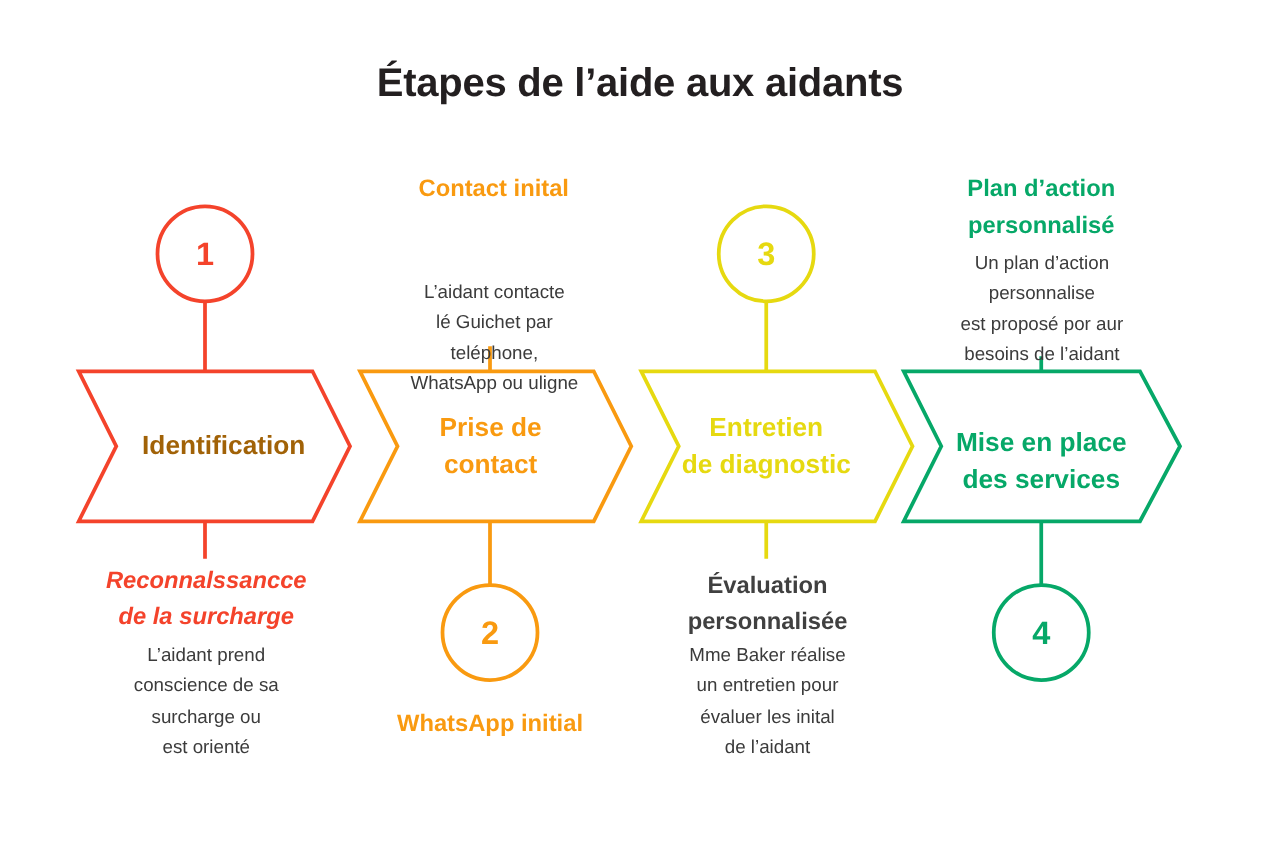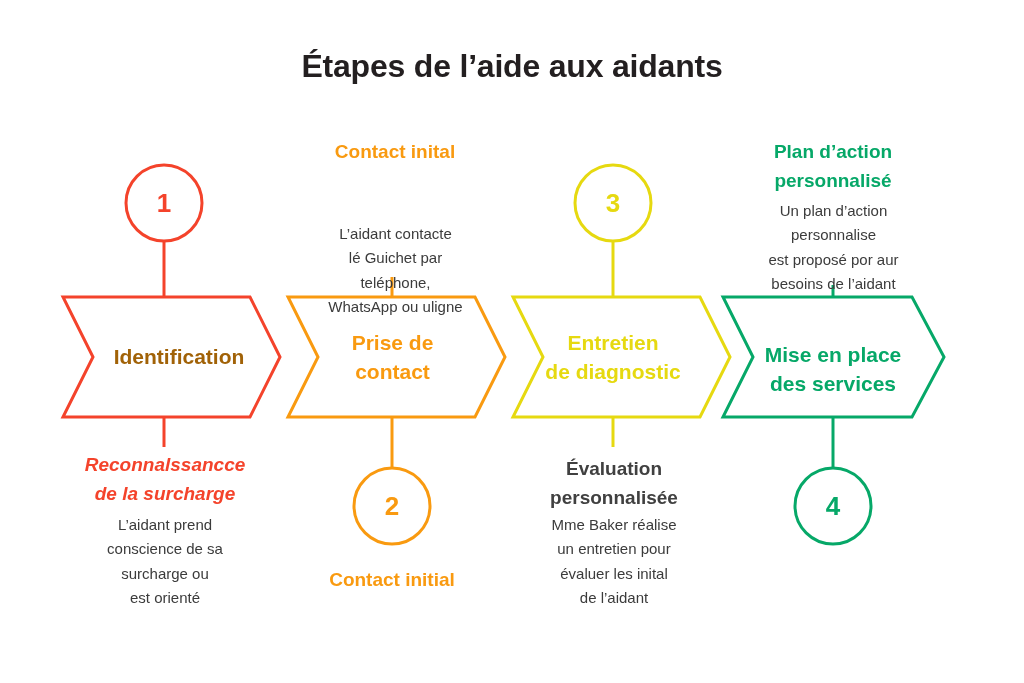--- a/index.html
+++ b/index.html
@@ -143,21 +143,21 @@
   <div class="side-body" style="left:288px; top:182px; width:215px;margin-top:40px;">L’aidant contacte
 lé Guichet par
 teléphone,
 WhatsApp ou uligne</div>
 
   <div class="chevron-label" style="left:300px; top:329px; width:185px; color:#F99A10; white-space:pre-line;">Prise de
 contact</div>
 
   <div class="circle-number" style="left:352px; top:493px; width:80px; color:#F99A10;">2</div>
 
-  <div class="side-heading" style="left:292px; top:566px; width:200px; color:#F99A10;">Contact initial</div>
+  <div class="side-heading" style="left:292px; top:566px; width:200px; color:#F99A10;">WhatsApp initial</div>
 
   <div class="circle-number" style="left:573px; top:190px; width:80px; color:#E6D910;">3</div>
 
   <div class="chevron-label" style="left:518px; top:329px; width:190px; color:#E6D910; white-space:pre-line;">Entretien
 de diagnostic</div>
 
   <div class="side-heading" style="left:505px; top:455px; width:218px; color:#404040; white-space:pre-line;">Évaluation
 personnalisée</div>
 
   <div class="side-body" style="left:505px; top:513px; width:218px;">Mme Baker réalise

